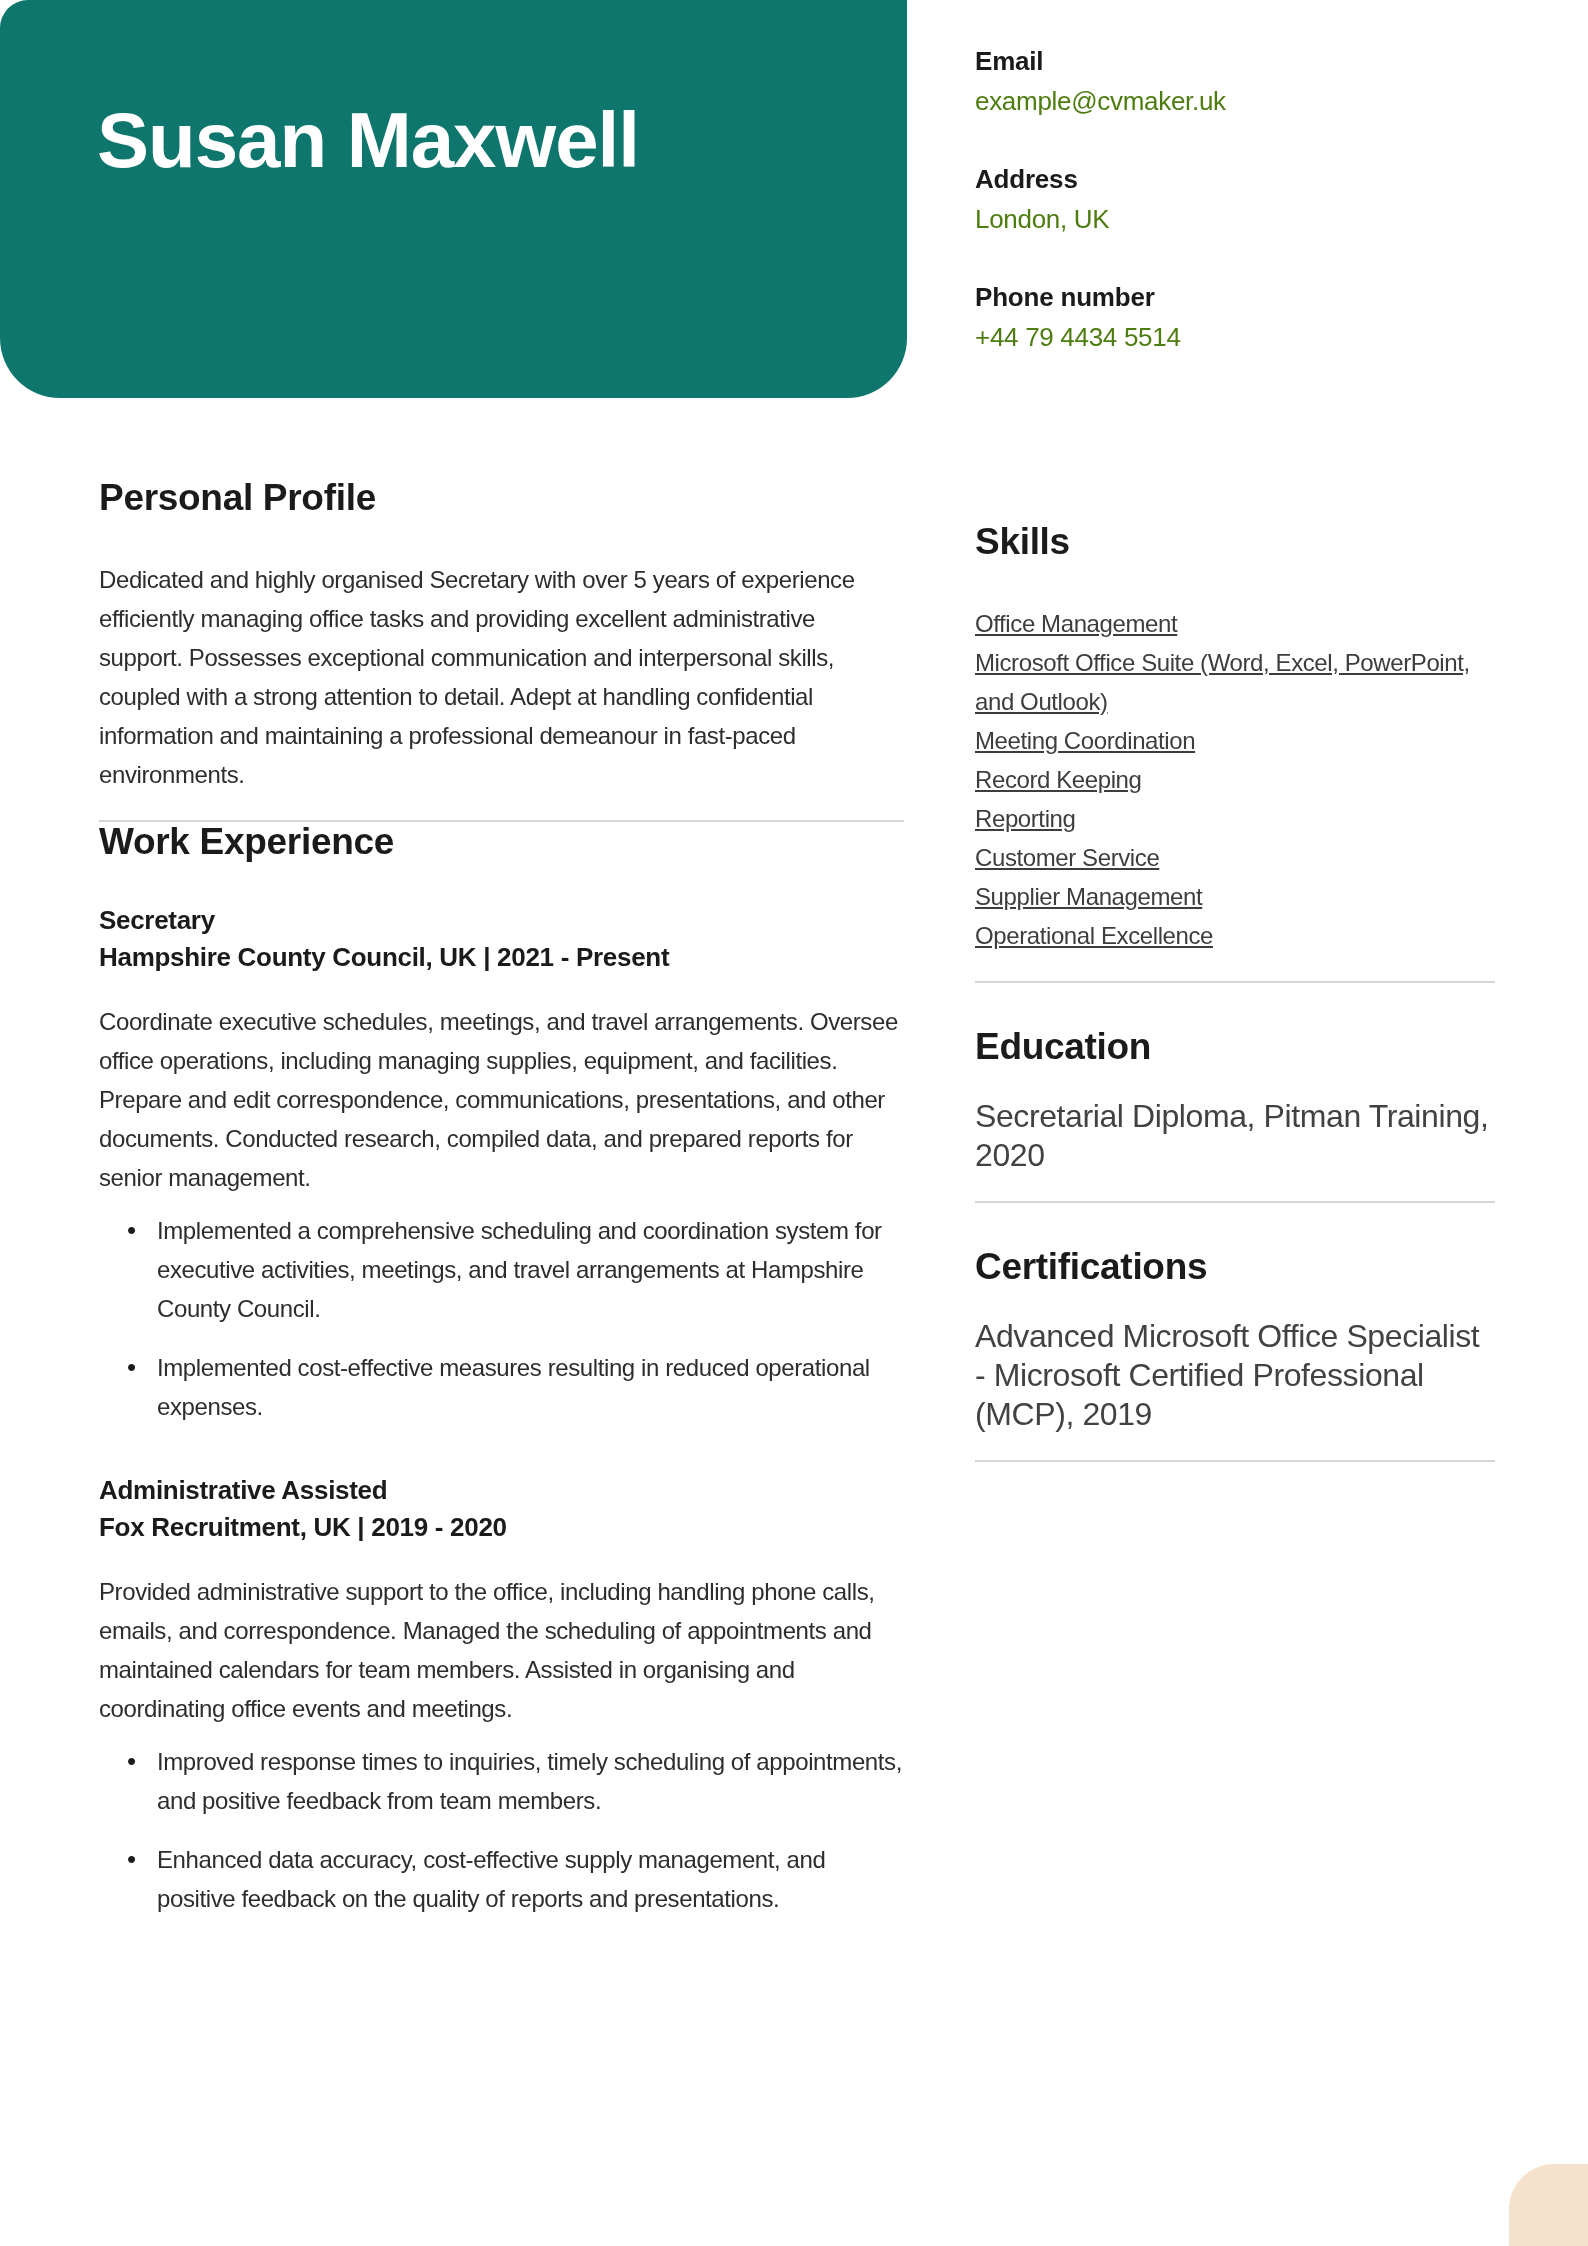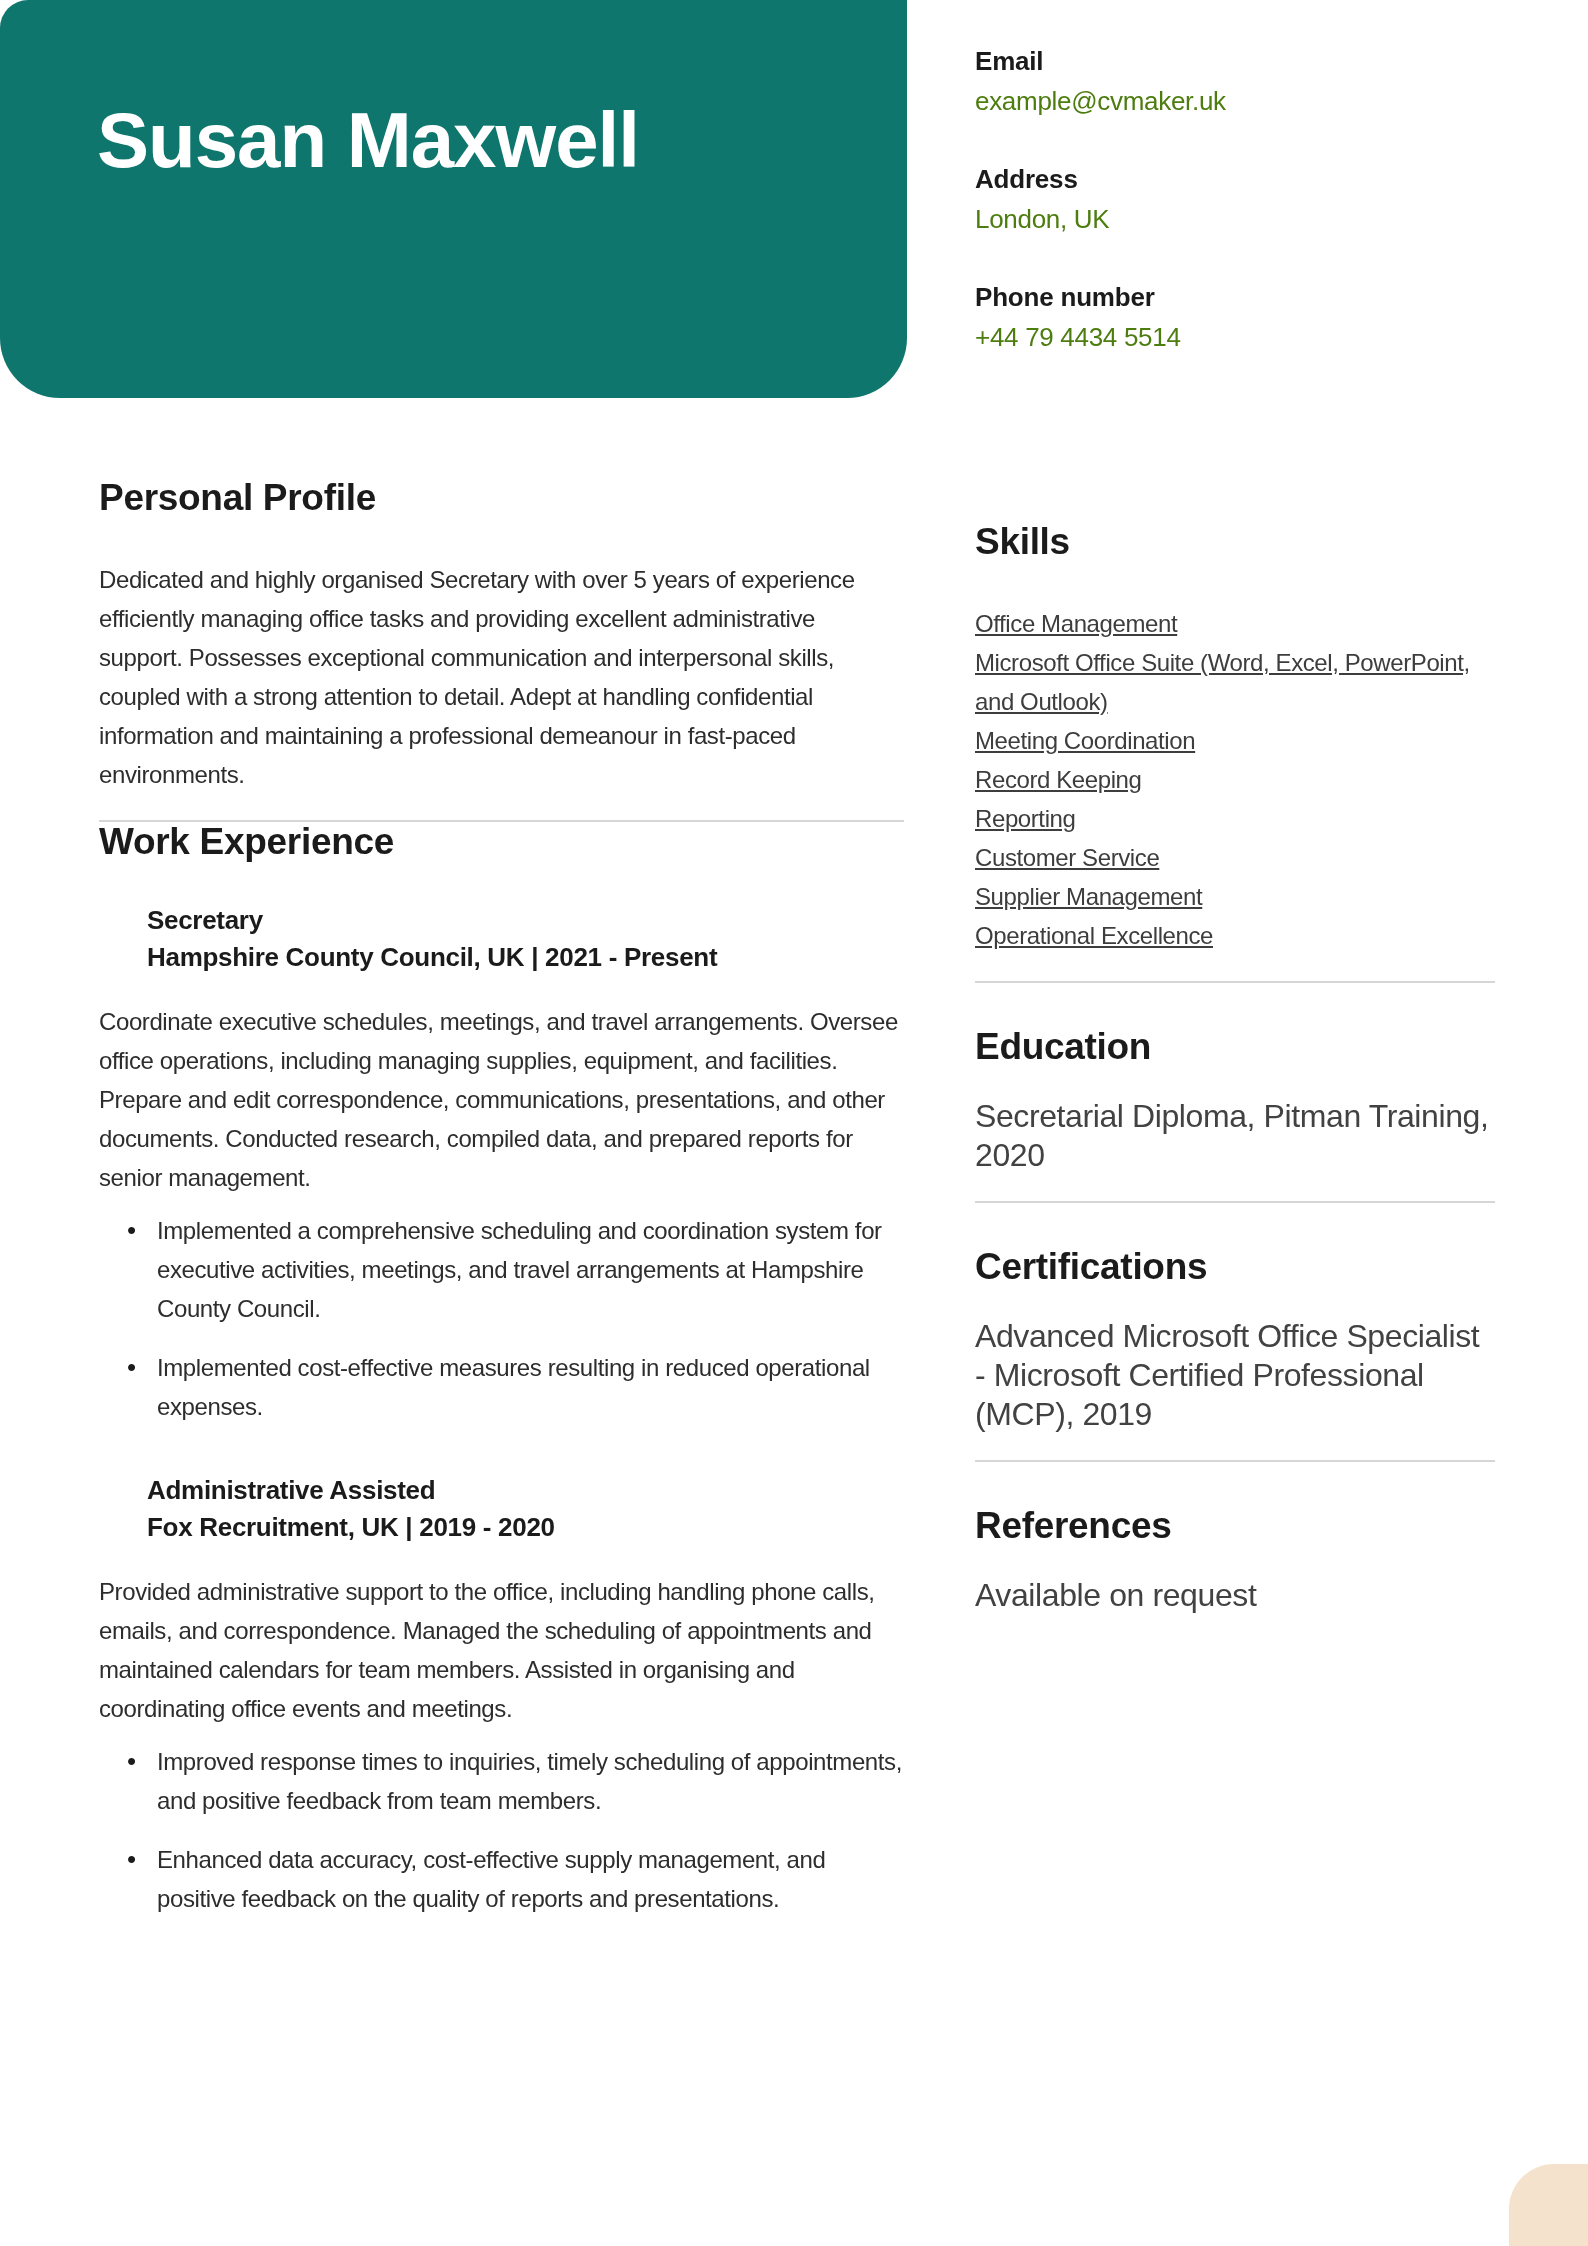--- a/index.html
+++ b/index.html
@@ -96,21 +96,20 @@
   .work-title { margin-top: 26px; }
 
   .job { margin-top: 40px; }
   .job + .job { margin-top: 46px; }
   .job-role, .job-meta {
     font-size: 26px;
     line-height: 37px;
     font-weight: bold;
     color: #1b1b1b;
     letter-spacing: -0.3px;
-    margin-left: 48px;
   }
   .job-desc { margin: 26px 0 0 0; }
 
   ul.bullets {
     list-style: none;
     margin: 14px 0 0 0;
     padding: 0;
   }
   ul.bullets li {
     position: relative;
@@ -246,22 +245,18 @@
 
     <hr class="divider">
 
     <section>
       <h2 class="section-title">Certifications</h2>
       <p class="right-text">Advanced Microsoft Office Specialist - Microsoft Certified Professional (MCP), 2019</p>
     </section>
 
     <hr class="divider">
 
-    <section>
-      <h2 class="section-title">References</h2>
-      <p class="right-text">Available on request</p>
-    </section>
 
   </div>
 
   <div class="corner-accent"></div>
 
 </div>
 
 </body></html>

